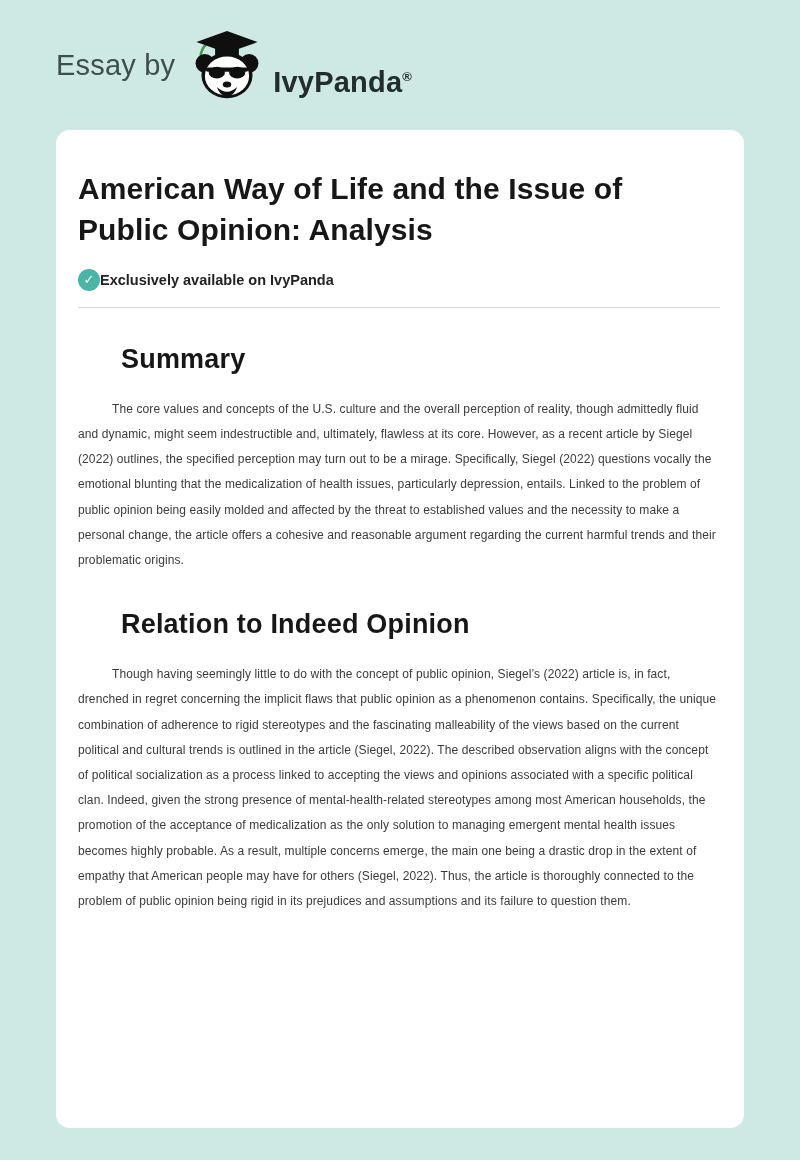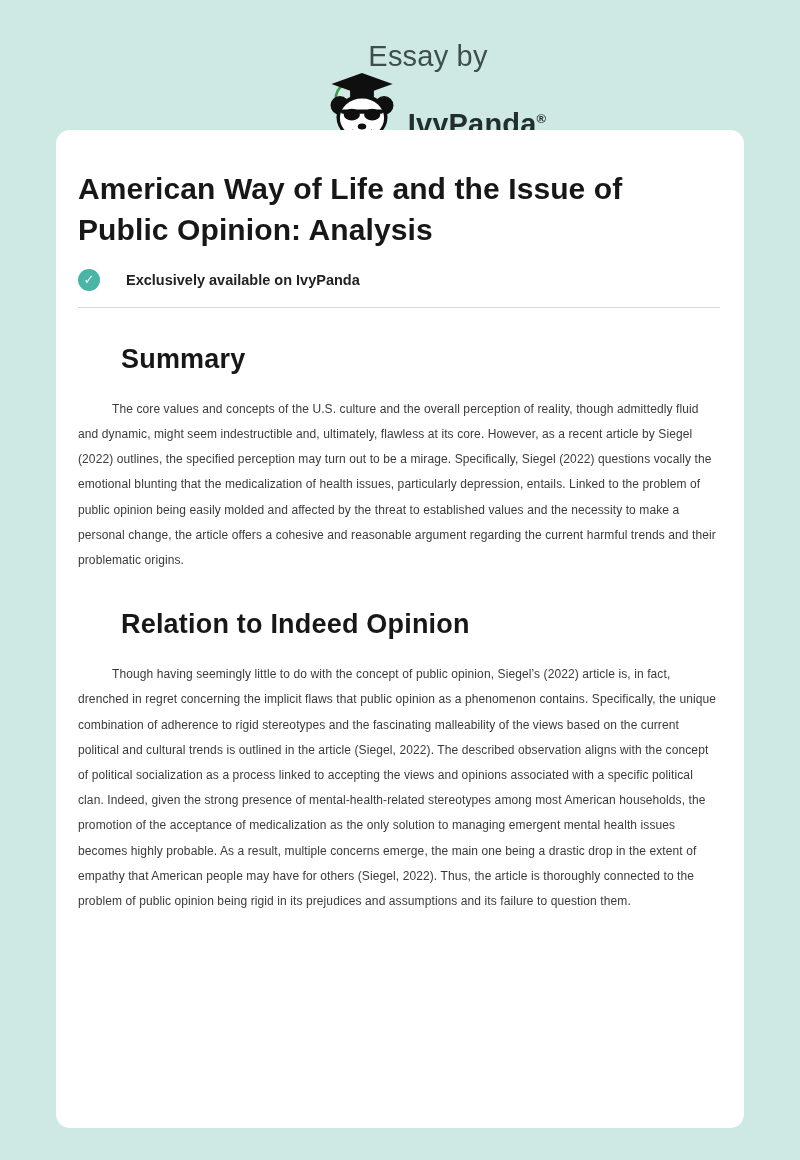--- a/index.html
+++ b/index.html
@@ -12,21 +12,20 @@
     width: 800px;
     height: 1160px;
     background: #cee8e4;
     position: relative;
   }
   .site-header {
     display: flex;
     align-items: center;
     padding: 40px 0 0 56px;
     height: 90px;
-    flex-direction: column;
   }
   .essay-by {
     font-size: 29px;
     color: #3d4f4c;
     letter-spacing: 0.2px;
   }
   .logo-wrap {
     display: flex;
     align-items: flex-end;
     margin-left: 16px;
@@ -72,21 +71,21 @@
     height: 22px;
     border-radius: 50%;
     background: #4ab5a7;
     color: #ffffff;
     font-size: 13px;
     line-height: 22px;
     text-align: center;
     flex: 0 0 auto;
   }
   .availability-text {
-    margin-left: 26px;
+    margin-left: 0;
     font-size: 14.5px;
     font-weight: 700;
     color: #222222;
   }
   .divider {
     border: none;
     border-top: 1px solid #d8d8d8;
     margin: 16px 0 0 0;
   }
   .section-heading {

